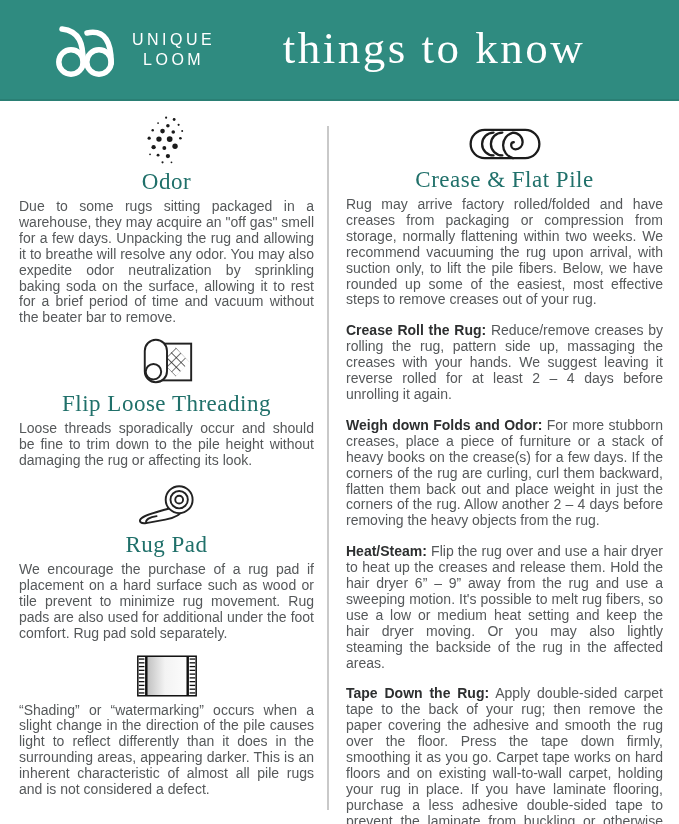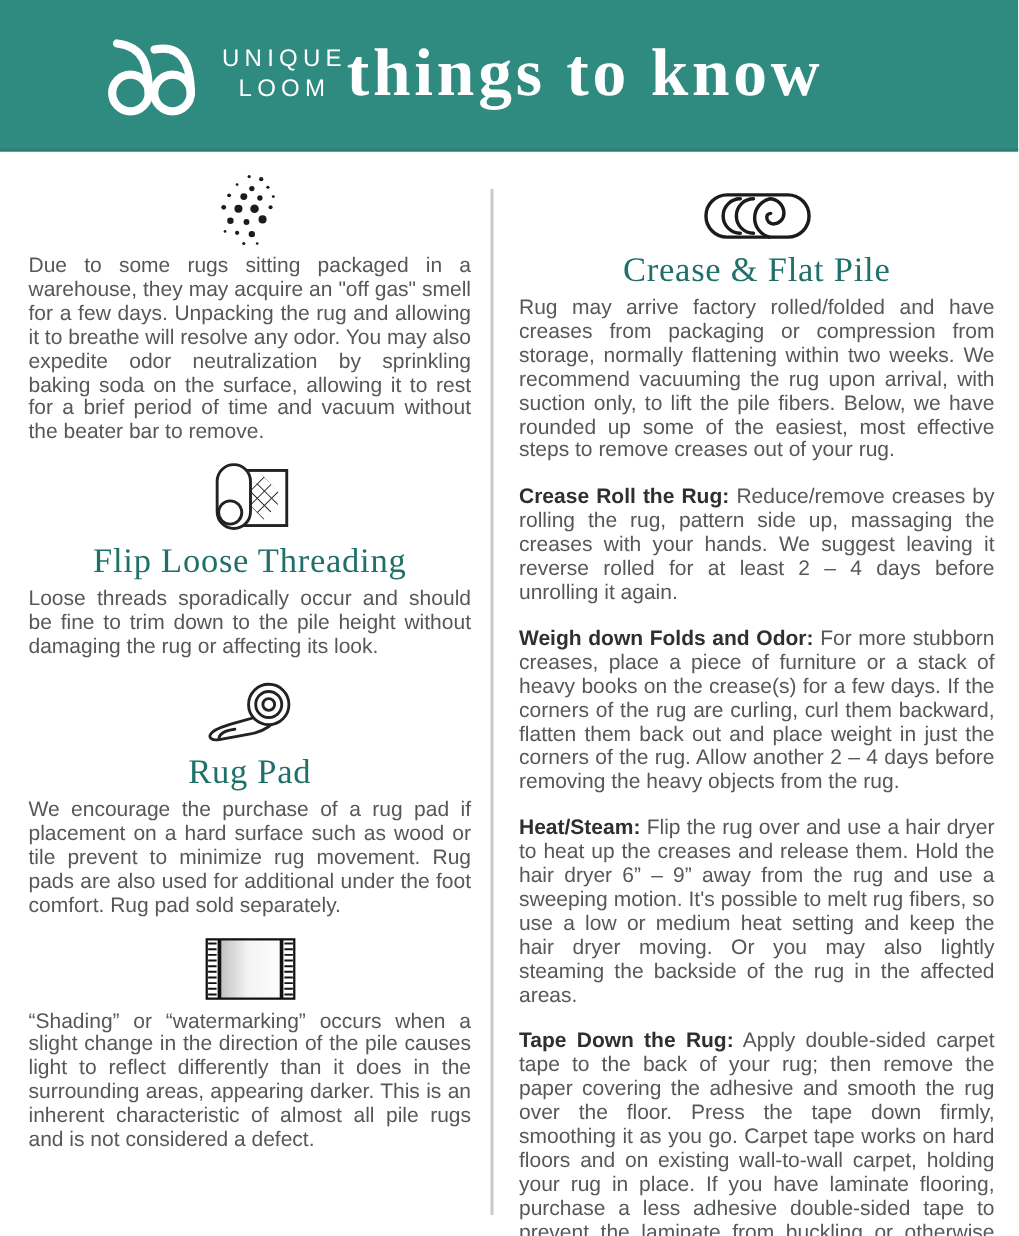--- a/index.html
+++ b/index.html
@@ -1,25 +1,25 @@
 <!DOCTYPE html>
 <html><head>
 <meta charset="utf-8">
 <style>
   html,body{margin:0;padding:0;background:#fff;}
   .page{position:relative;width:679px;height:824px;background:#fff;overflow:hidden;
         font-family:"Liberation Sans",sans-serif;}
   
   .banner{height:101px;background:#2F8B80;display:flex;align-items:center;
-          padding:0 26px 0 70px;box-sizing:border-box;border-bottom:2px solid #2A7F74;}
+          padding:0 26px 0 54px;box-sizing:border-box;border-bottom:2px solid #2A7F74;}
   .logo{display:flex;align-items:center;gap:12px;flex:0 0 auto;}
   .brand{display:flex;flex-direction:column;align-items:center;color:#fff;
          font-size:16px;letter-spacing:3.5px;line-height:1.25;font-weight:400;}
-  .title{flex:1;color:#fff;font-family:"Liberation Serif",serif;
-         font-weight:700;font-size:45px;margin:0 0 4px 0;letter-spacing:2.5px;}
+  .title{flex:1;text-align:center;color:#fff;font-family:"Liberation Serif",serif;
+         font-weight:400;font-size:45px;margin:0 0 4px 0;letter-spacing:2.5px;}
   
   .content{position:relative;display:flex;padding-top:14px;}
   .divider{position:absolute;left:327px;top:25px;width:2px;height:684px;background:#C9C9C9;}
   .col{box-sizing:border-box;}
   .col-left{width:327px;padding:0 13px 0 19px;}
   .col-right{width:352px;padding:0 16px 0 19px;}
   .block{text-align:center;}
   .block + .block{margin-top:11px;}
   .icon-row{display:flex;justify-content:center;align-items:flex-end;margin:0 0 4px 0;}
   h2.heading{font-family:"Liberation Serif",serif;color:#20706A;font-weight:500;
@@ -79,20 +79,21 @@
               <circle cx="25" cy="37" r="2.2"></circle>
                 <circle cx="37" cy="35" r="3"></circle>
               <circle cx="9" cy="44" r="1"></circle>
                 <circle cx="18" cy="45" r="1.6"></circle>
               <circle cx="29" cy="46" r="2.4"></circle>
                 <circle cx="23" cy="53" r="1.2"></circle>
               <circle cx="33" cy="53" r="1"></circle>
             </g>
           </svg>
         </div>
+        <h2 class="heading">Odor</h2>
         <p class="body">Due to some rugs sitting packaged in a warehouse, they may acquire an "off gas" smell for a few days. Unpacking the rug and allowing it to breathe will resolve any odor. You may also expedite odor neutralization by sprinkling baking soda on the surface, allowing it to rest for a brief period of time and vacuum without the beater bar to remove.</p>
       </div>
 
       <div class="block">
         <div class="icon-row">
           <svg width="58" height="50" viewBox="0 0 60 50">
             <defs>
               <pattern id="xhatch" width="7" height="7" patternUnits="userSpaceOnUse" patternTransform="rotate(45 0 0)">
                 <path d="M0 0 H7 M0 0 V7" stroke="#222" stroke-width="1.3" fill="none"></path>
               </pattern>

